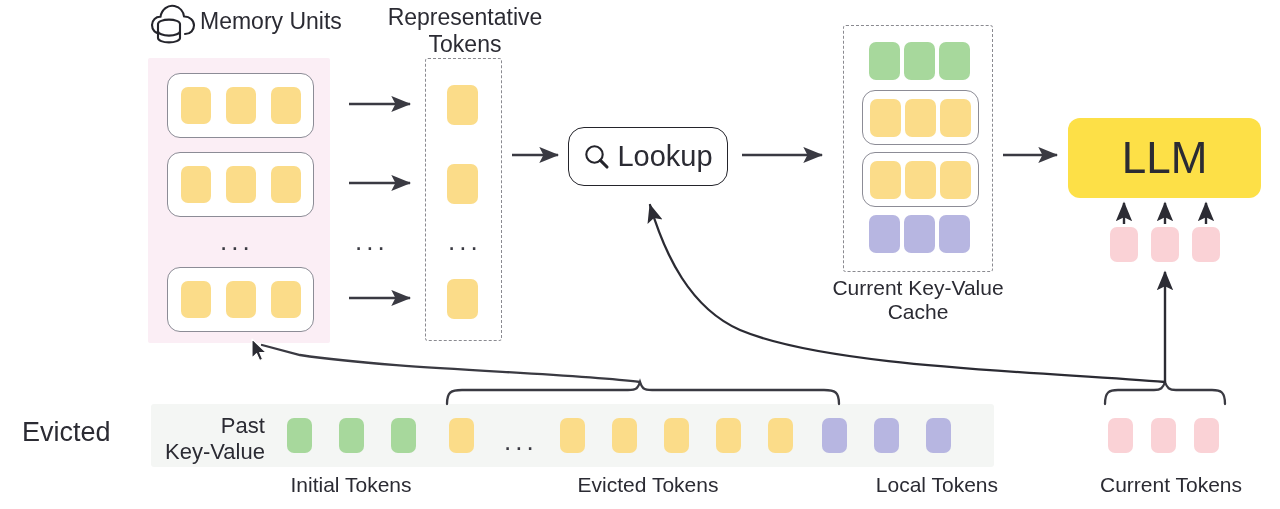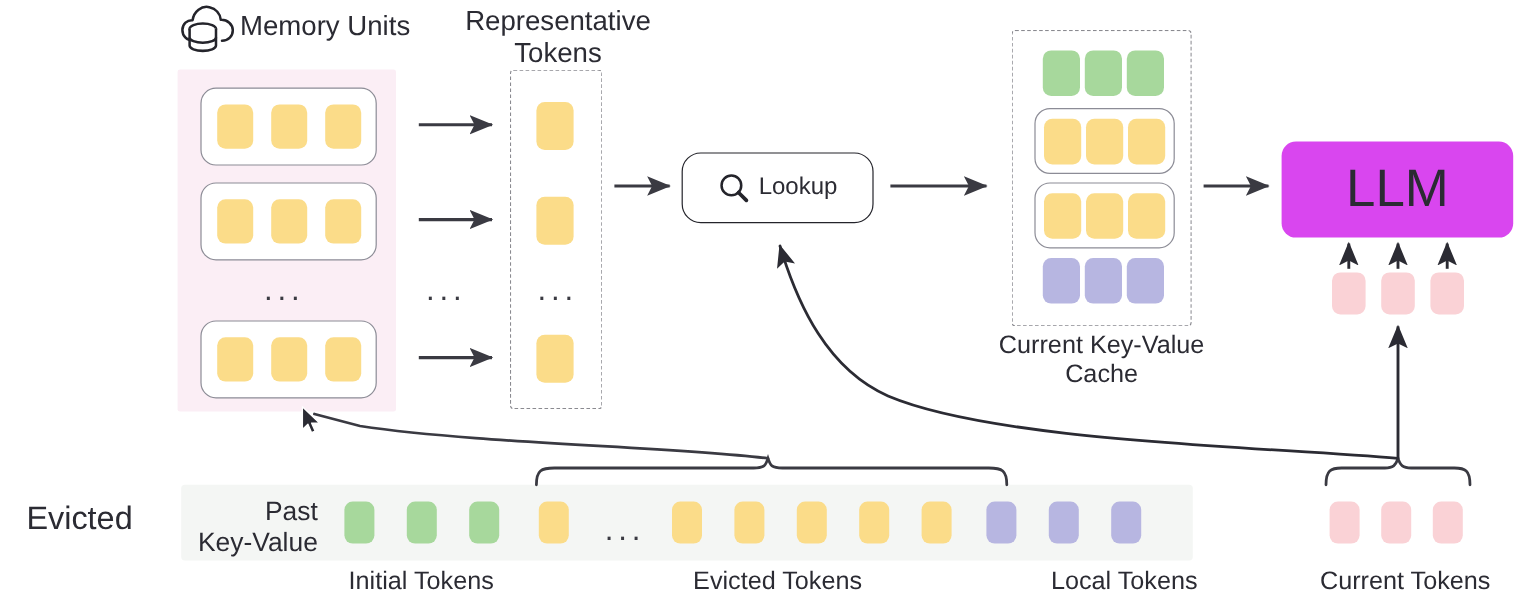--- a/index.html
+++ b/index.html
@@ -15,33 +15,33 @@
   .lbl-cap{font-size:21px;text-align:center;}
   .lbl-head{font-size:23px;text-align:center;}
   .lbl-pkv{font-size:22px;line-height:1.16;text-align:right;}
   .lbl-llm{font-size:44px;}
 
   
   .mem-bg{background:#fbeef5;border-radius:2px;}
   .unit{border:1.6px solid #8c8c96;border-radius:13px;background:#ffffff;}
   .dashbox{border:1.7px dashed #8a8a90;border-radius:3px;background:transparent;}
   .inputs-band{background:#f4f6f4;border-radius:3px;}
-  .llm-box{background:#d946ef;border-radius:12px;display:flex;align-items:center;justify-content:center;}
+  .llm-box{background:#fde047;border-radius:12px;display:flex;align-items:center;justify-content:center;}
 
   
   .tok{position:absolute;border-radius:7px;}
   .tok-y{background:#fbdc89;}
   .tok-g{background:#a7d89c;}
   .tok-p{background:#b7b6e1;}
   .tok-k{background:#fad2d6;}
 
   .dots{position:absolute;font-size:26px;letter-spacing:4px;color:#3a3a42;line-height:1;}
   .lookup{position:absolute;border:1.9px solid #24242b;border-radius:16px;background:#fff;
           display:flex;align-items:center;justify-content:center;gap:7px;}
-  .lookup-txt{font-size:20px;}
+  .lookup-txt{font-size:29px;}
 </style>
 </head>
 <body>
 
 <div class="stage">
 
 
   <div class="lbl lbl-left" style="left:22px;top:417px;">Evicted</div>
 
   <div class="abs" style="left:150px;top:2px;width:48px;height:44px;">

